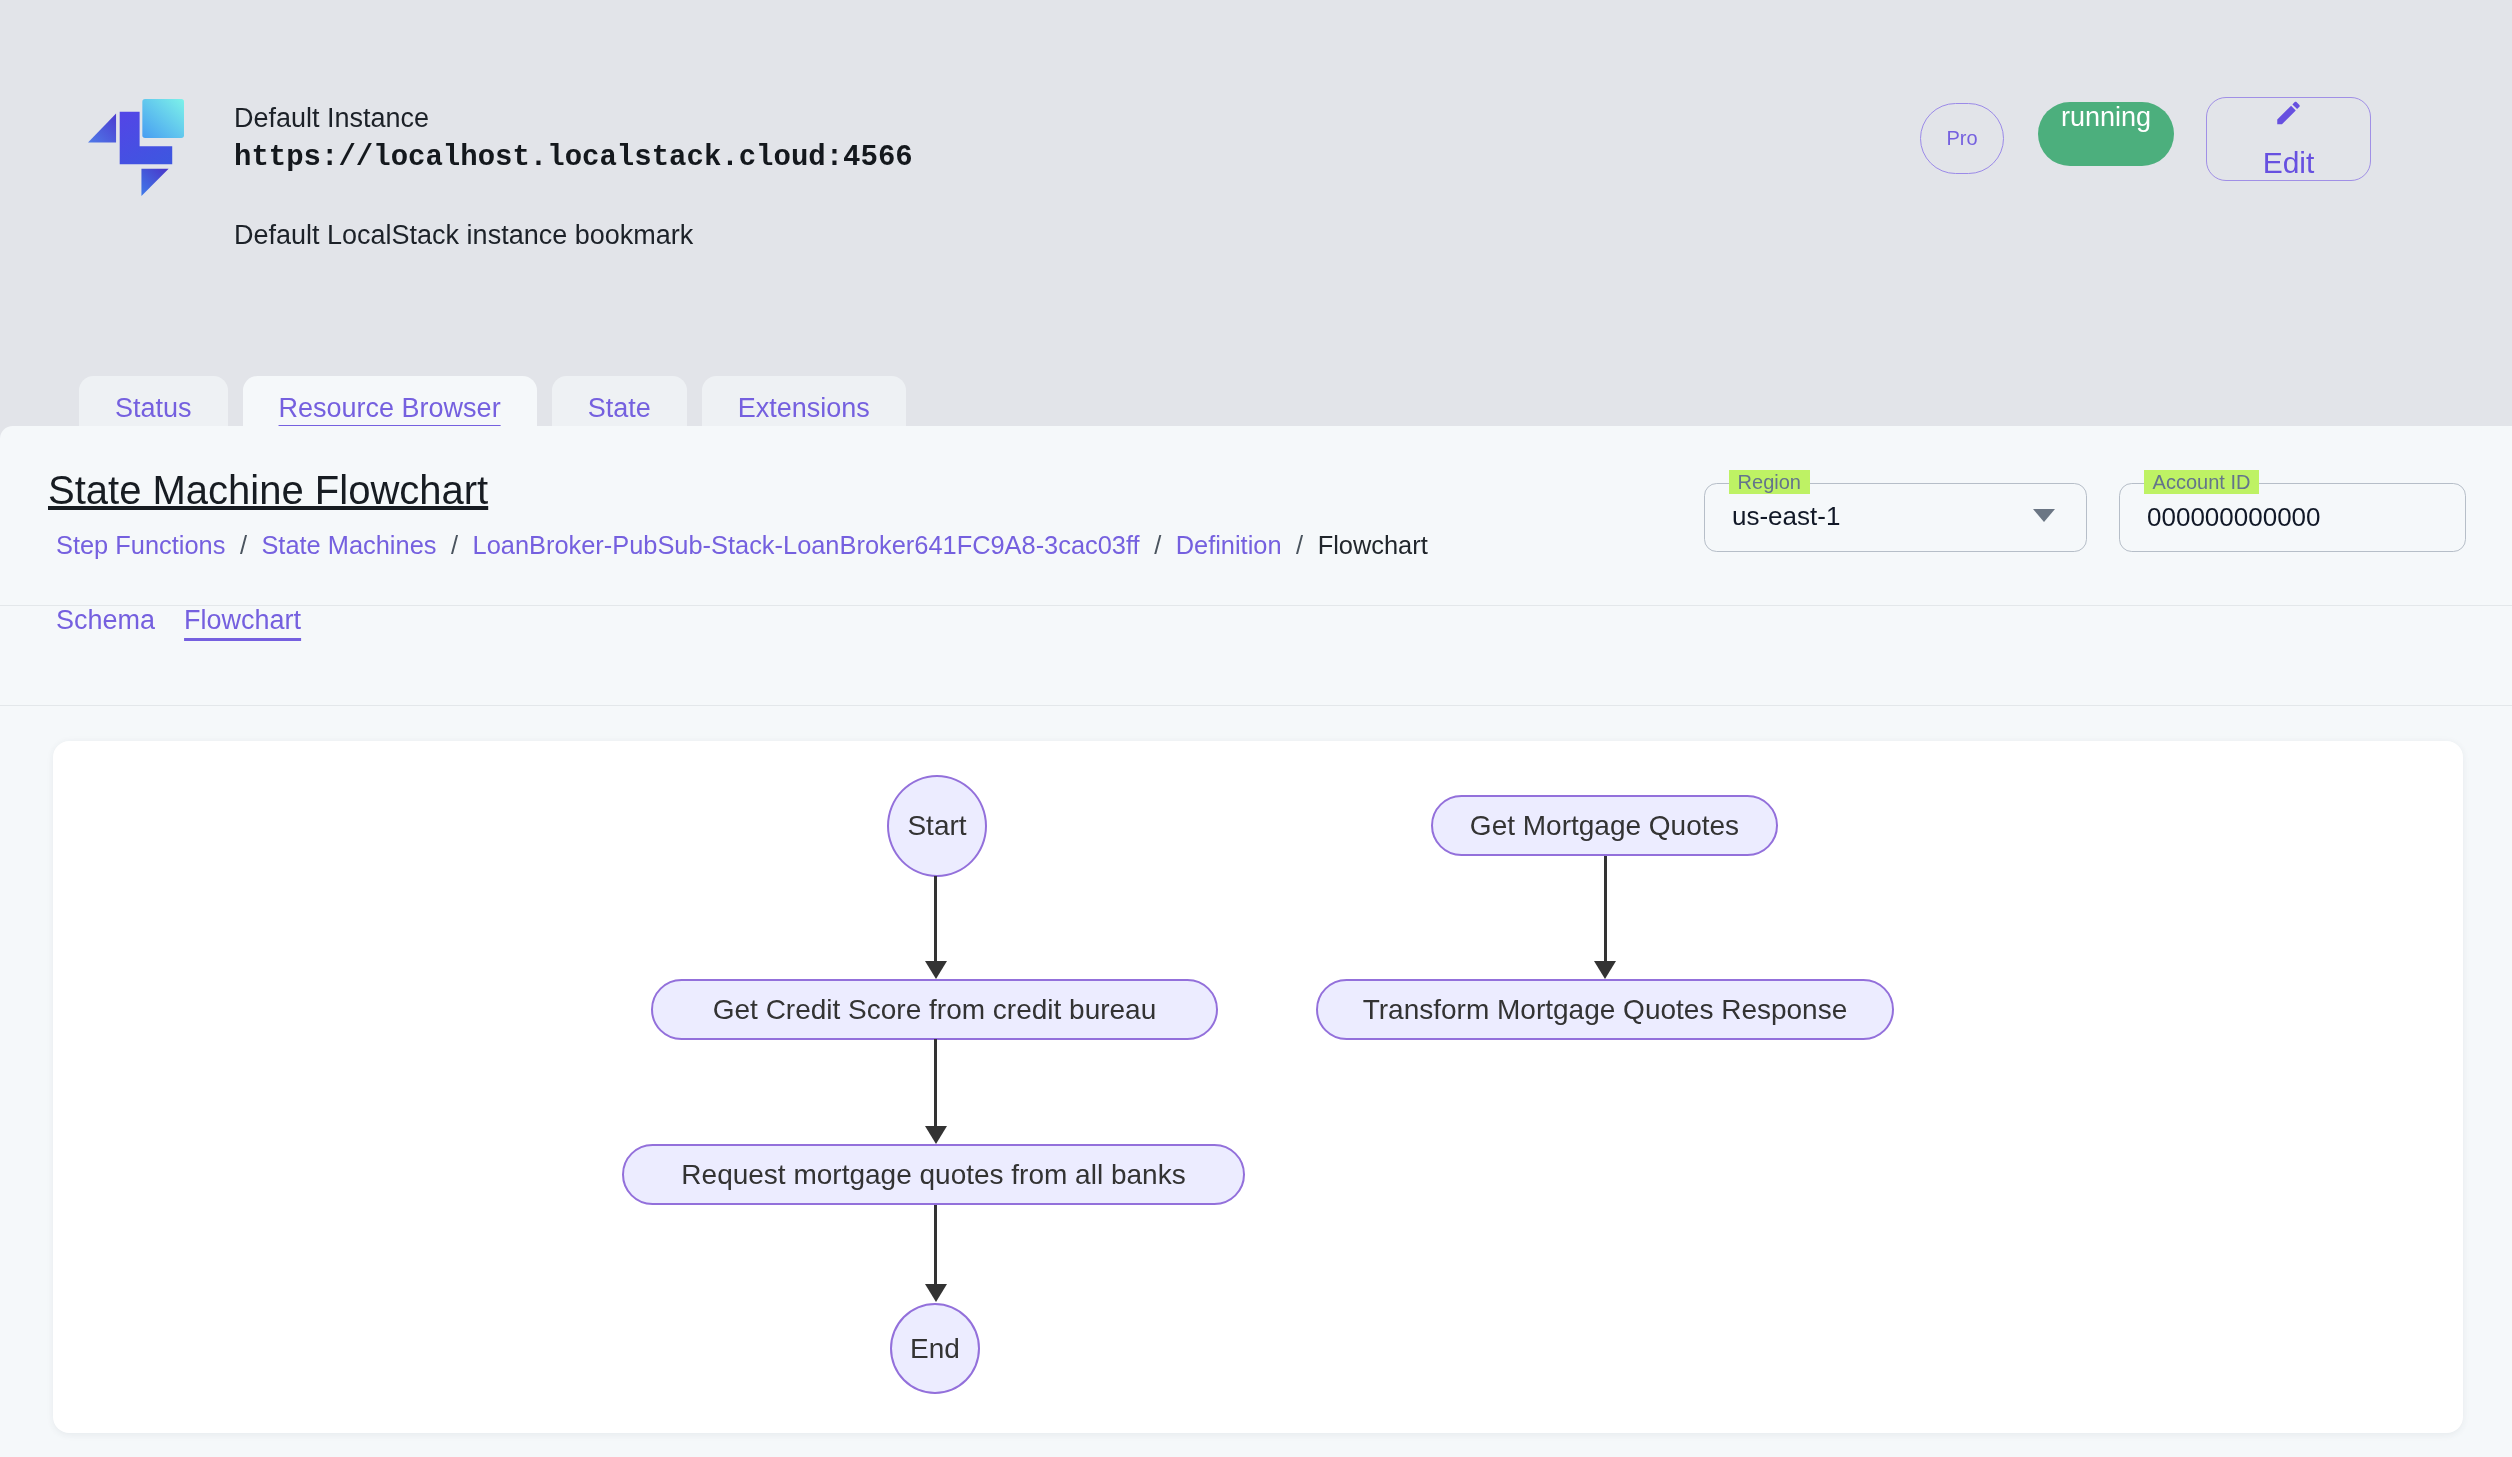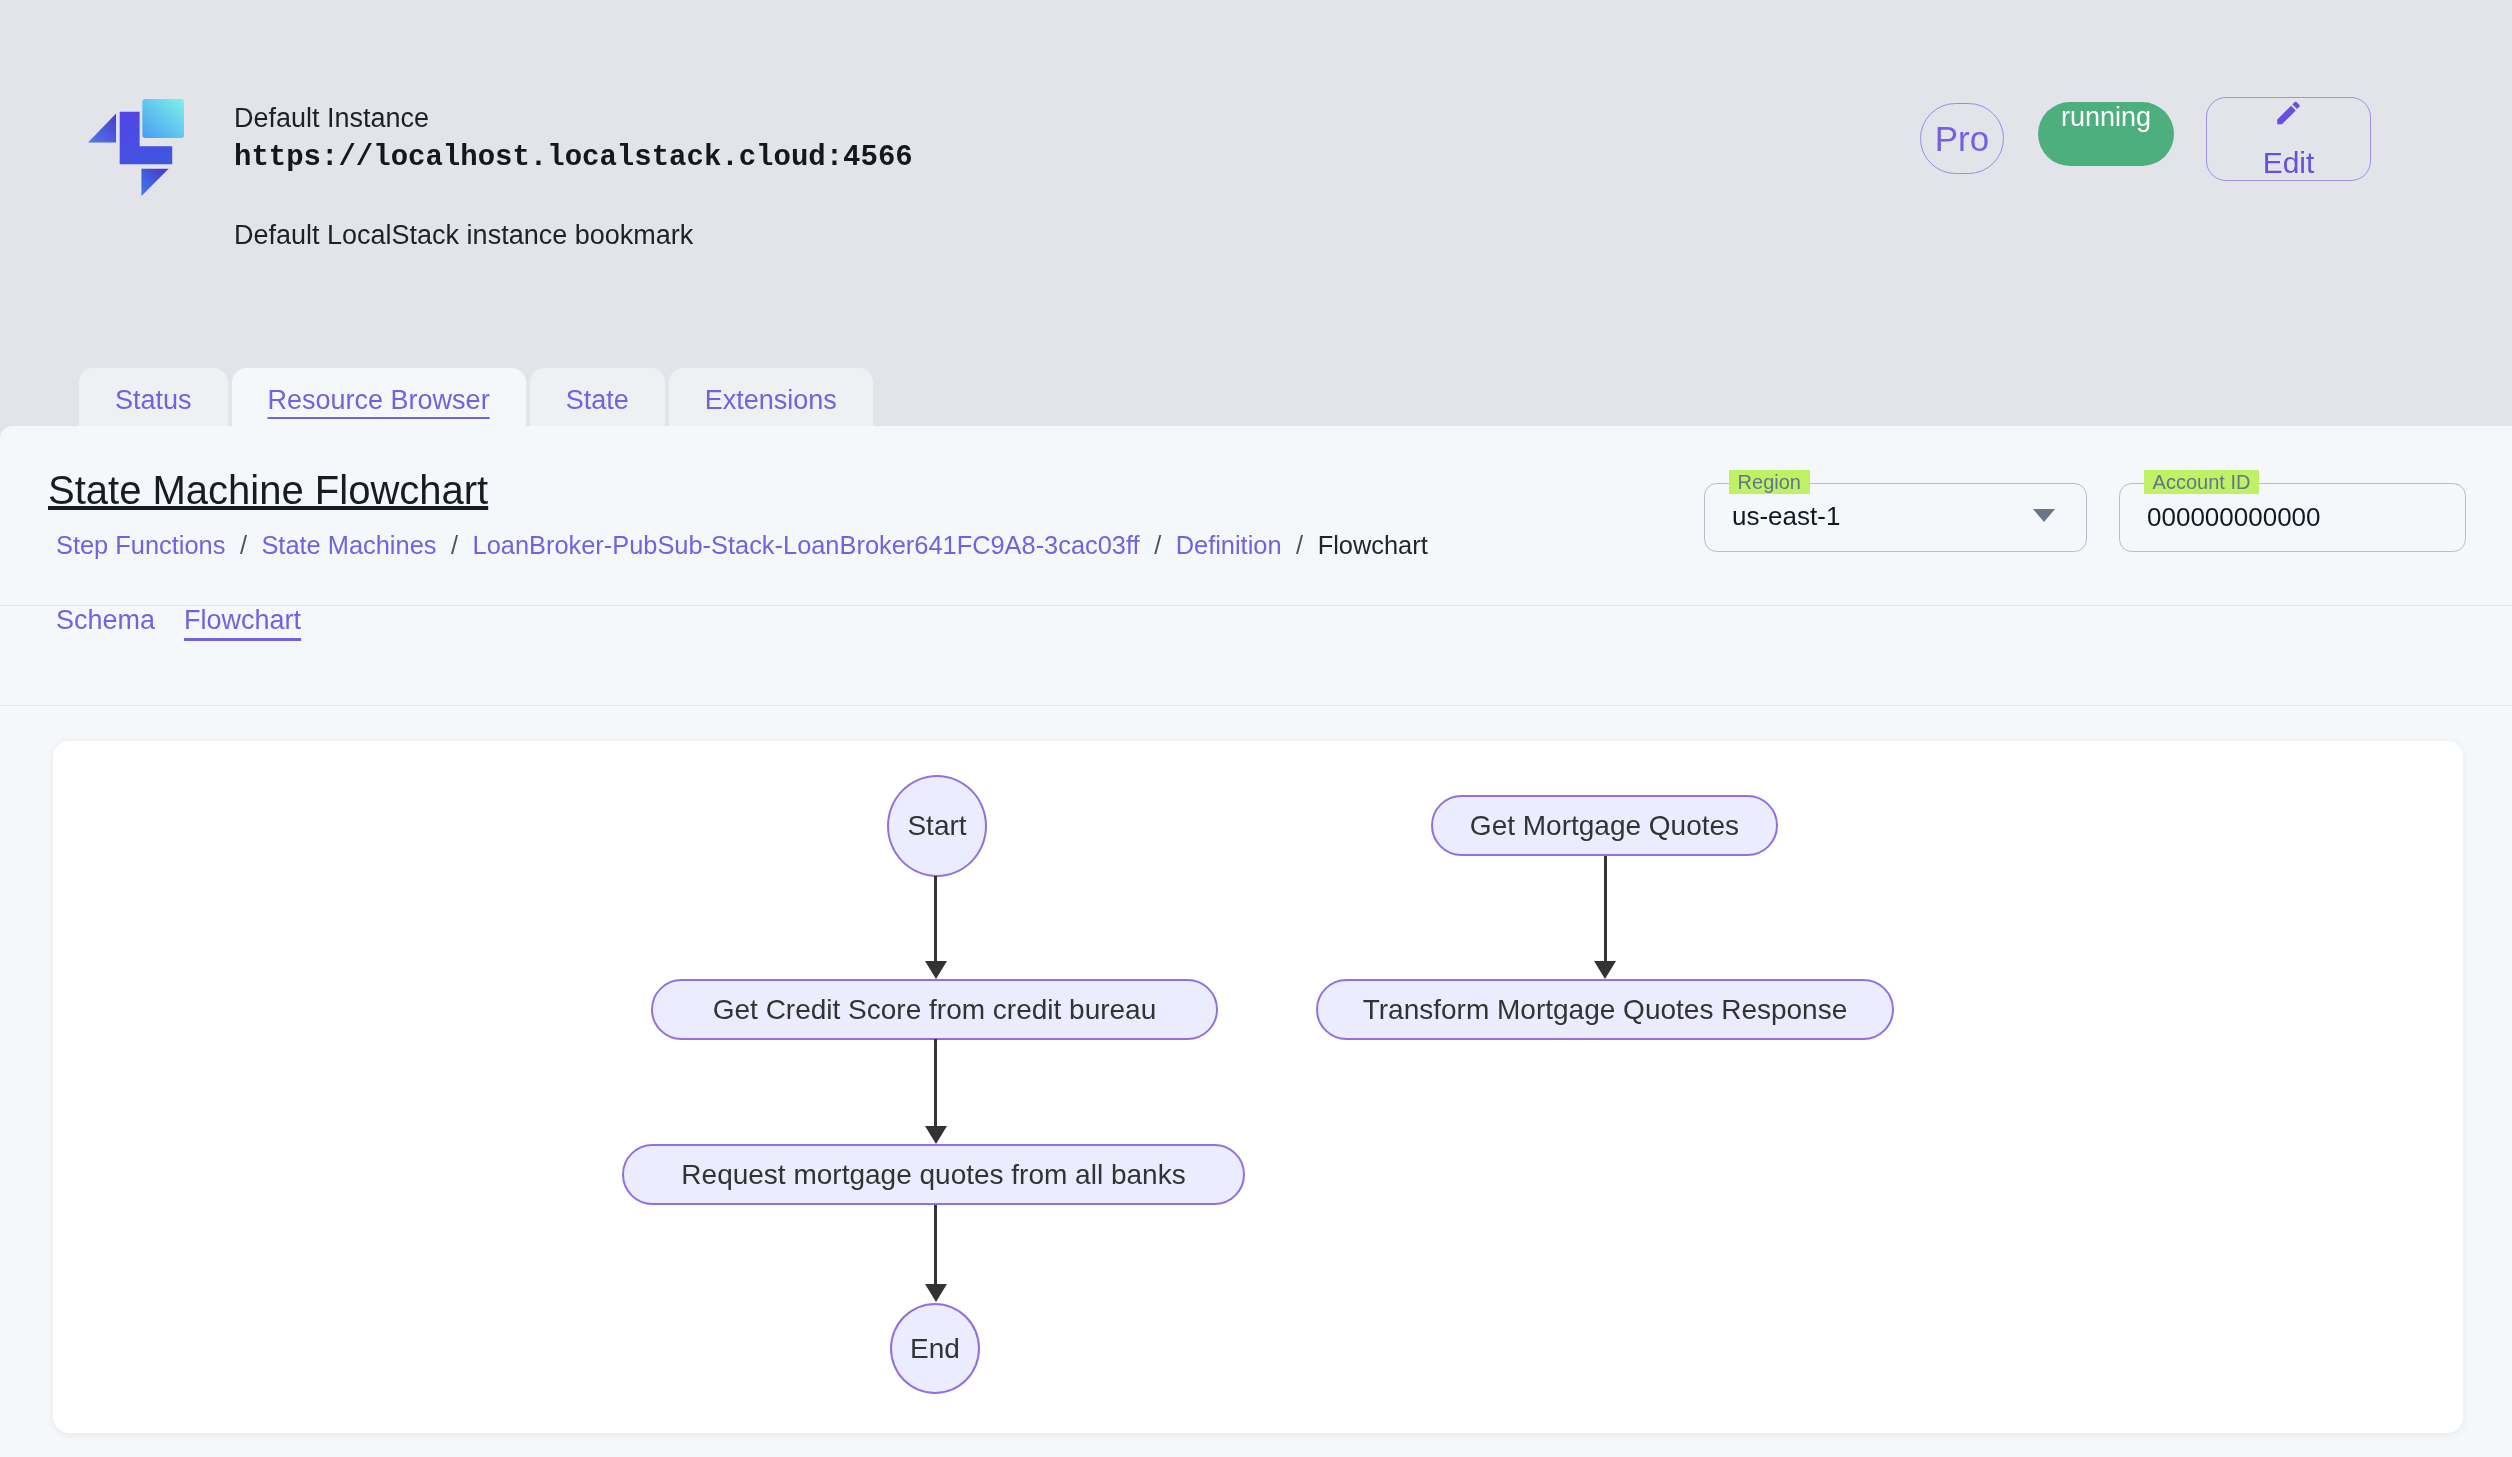--- a/index.html
+++ b/index.html
@@ -14,33 +14,33 @@
   .screen { position:absolute; inset:0; }
 
   
   .logo { position:absolute; left:88px; top:99px; width:96px; height:97px; }
   .instance-name { position:absolute; left:234px; top:103px; font-size:27px; color:#1c2128; }
   .instance-url  { position:absolute; left:234px; top:141px; font-size:29px; font-weight:700;
                    font-family:"Liberation Mono","DejaVu Sans Mono",monospace; color:#14181d; }
   .instance-desc { position:absolute; left:234px; top:220px; font-size:27px; color:#1c2128; }
 
   .chip-pro { position:absolute; left:1920px; top:103px; width:84px; height:71px;
-    border:1.8px solid #9b8ae8; border-radius:36px; color:#7560df; font-size:35px;
+    border:1.8px solid #9b8ae8; border-radius:36px; color:#7560df; font-size:20px;
     display:flex; align-items:center; justify-content:center; background:transparent; }
   .chip-running { position:absolute; left:2038px; top:102px; width:136px; height:64px;
     background:#4caf7d; border-radius:36px; color:#ffffff; font-size:27px;
     display:flex; align-items:flex-start; justify-content:center; }
   .btn-edit { position:absolute; left:2206px; top:97px; width:165px; height:84px;
     border:1.8px solid #a08fe6; border-radius:20px; color:#6750e0; font-size:30px;
     display:flex; align-items:center; justify-content:center; gap:18px;
     background:transparent; cursor:pointer;flex-direction:column; }
   .btn-edit svg { width:33px; height:33px; fill:#6750e0; }
 
   
-  .tabstrip { position:absolute; left:79px; top:368px; height:64px; display:flex; gap:4px; }
+  .tabstrip { position:absolute; left:79px; top:376px; height:64px; display:flex; gap:15px; }
   .tab { height:64px; padding:0 36px; background:#eef1f4; border-radius:14.5px 14.5px 0 0;
     display:flex; align-items:center; font-size:27px; color:#7560df; cursor:pointer; white-space:nowrap; }
   .tab.active { background:#f5f8fa; }
   .tab.active span { text-decoration:underline; text-decoration-thickness:2.3px; text-underline-offset:8.2px; }
 
   
   .panel { position:absolute; left:0; top:426px; width:2512px; height:1031px;
     background:#f5f8fa; border-top-left-radius:12.7px; }
   .page-title { position:absolute; left:48px; top:42px; font-size:40px; font-weight:400; color:#171c22;text-decoration:underline; }
   .breadcrumb { position:absolute; left:56px; top:105px; font-size:25.4px; display:flex; gap:14.5px; white-space:nowrap; }

